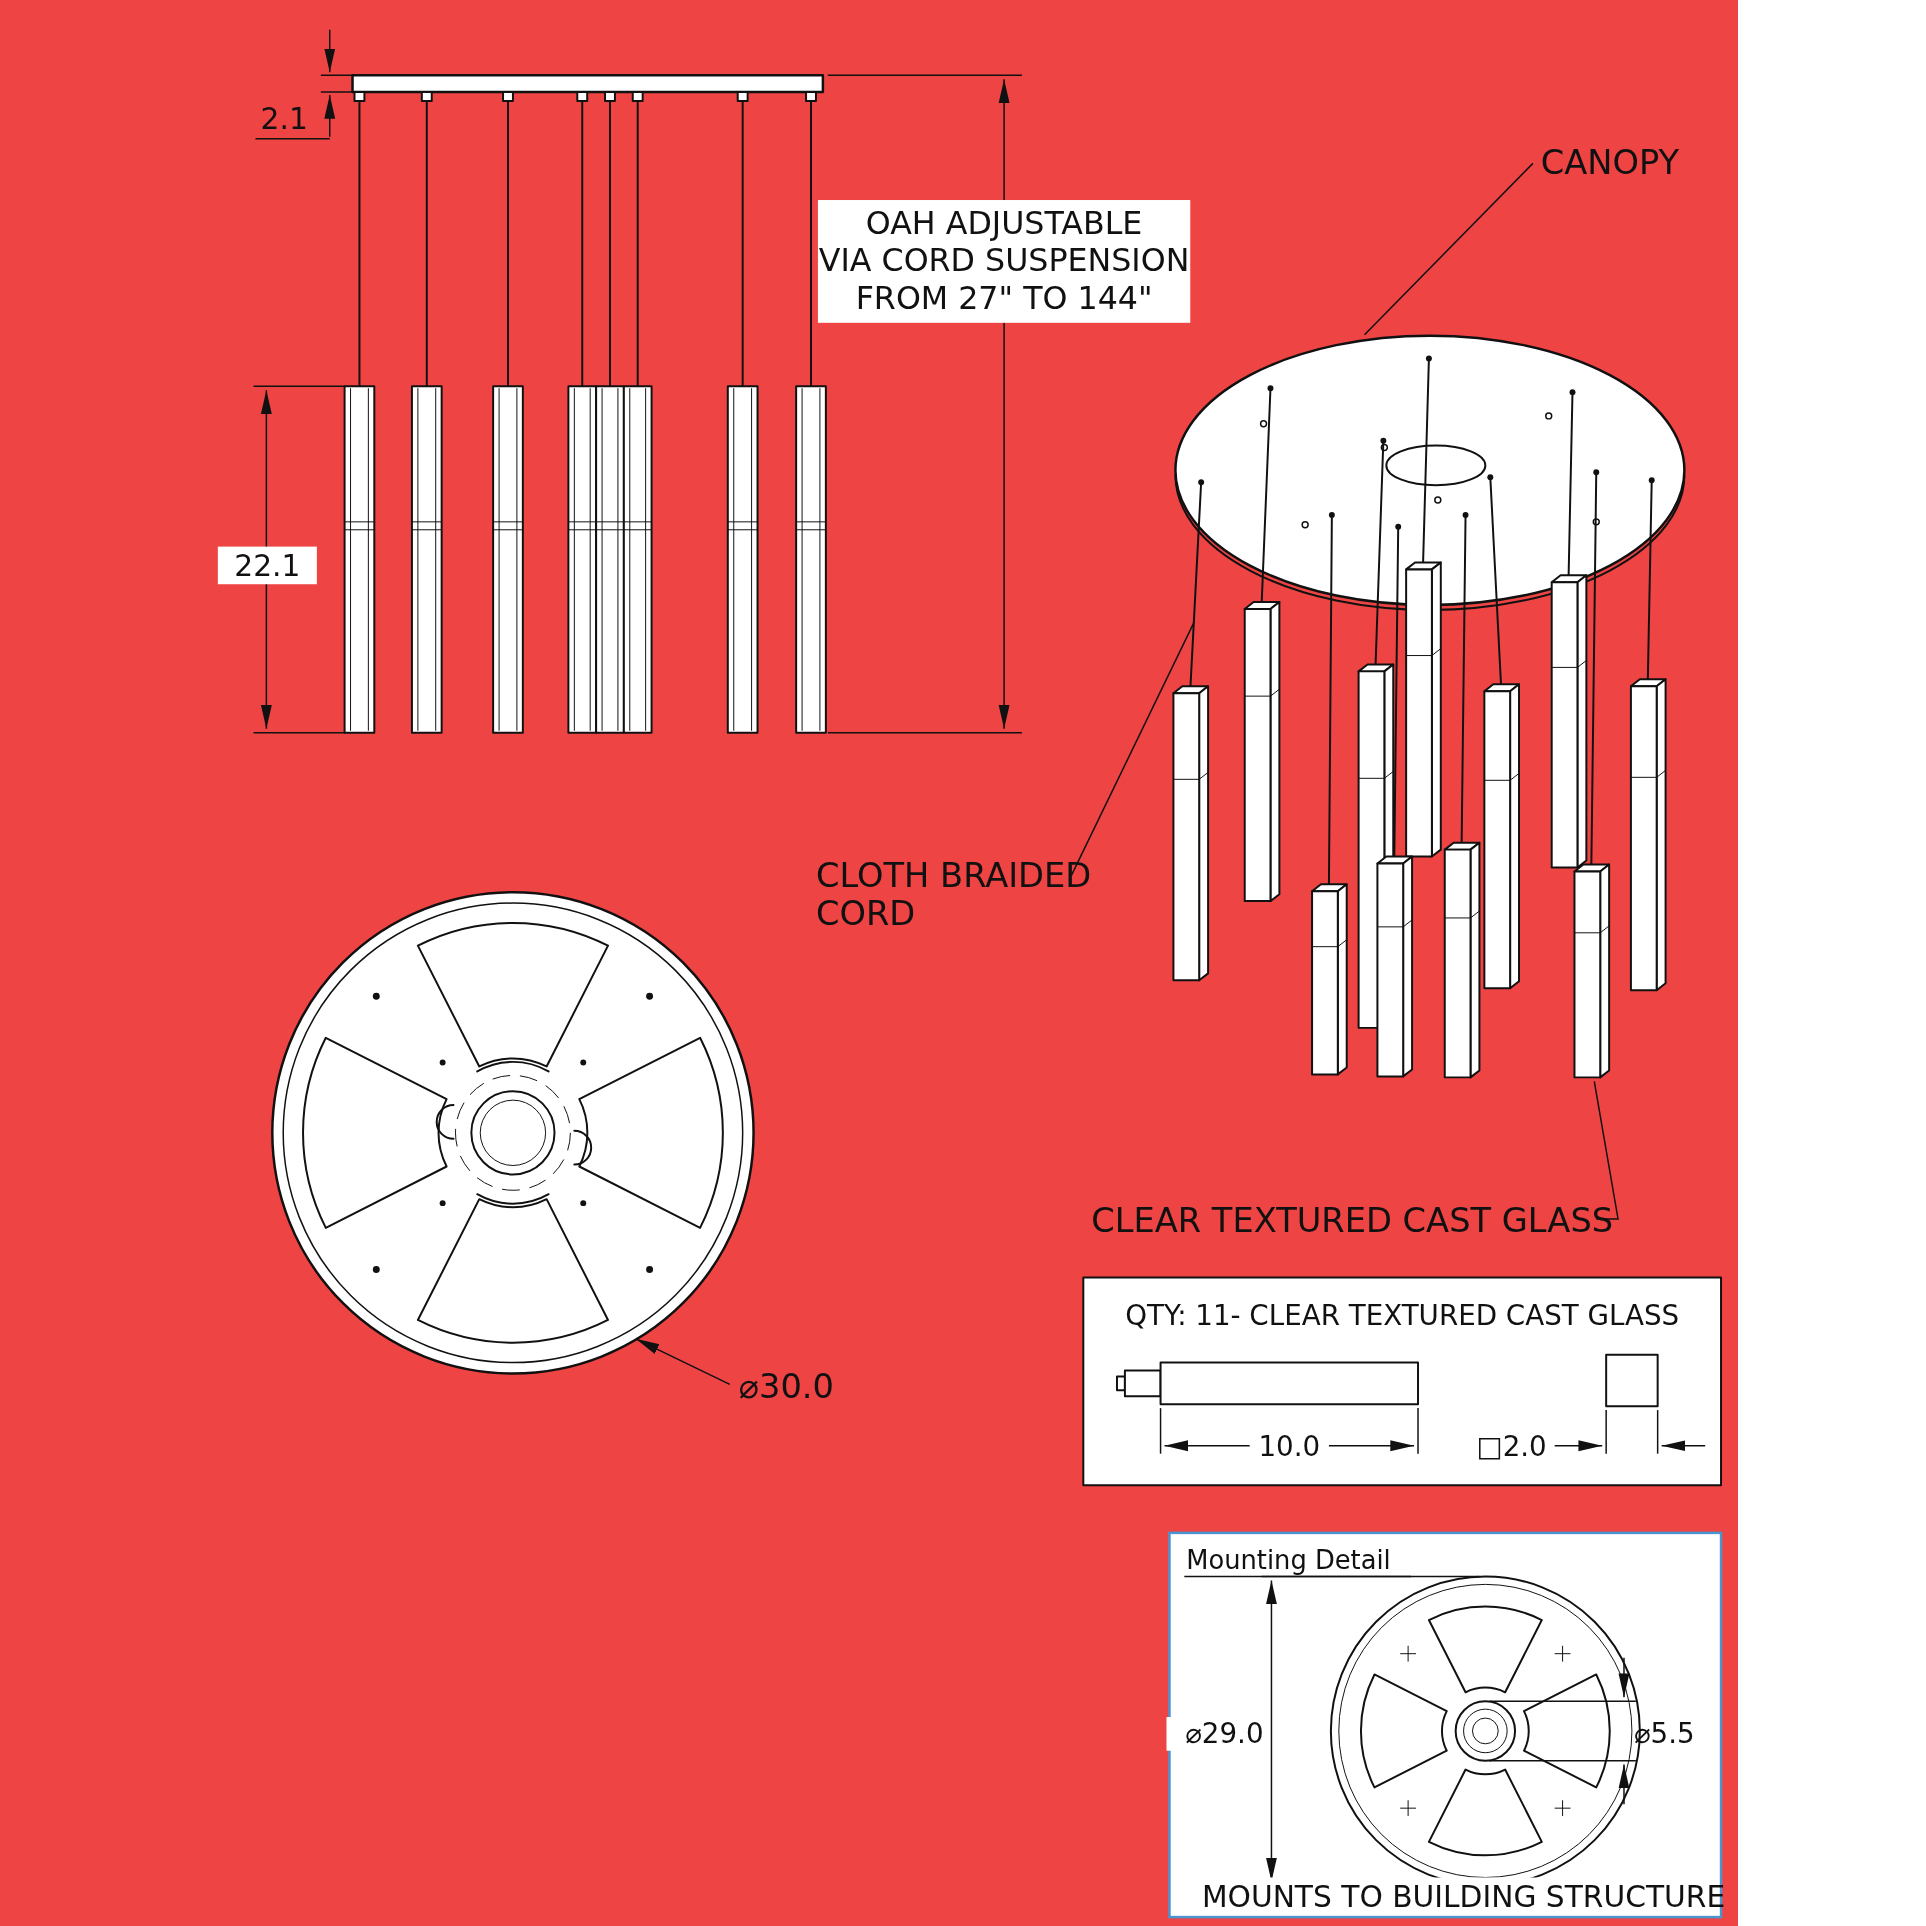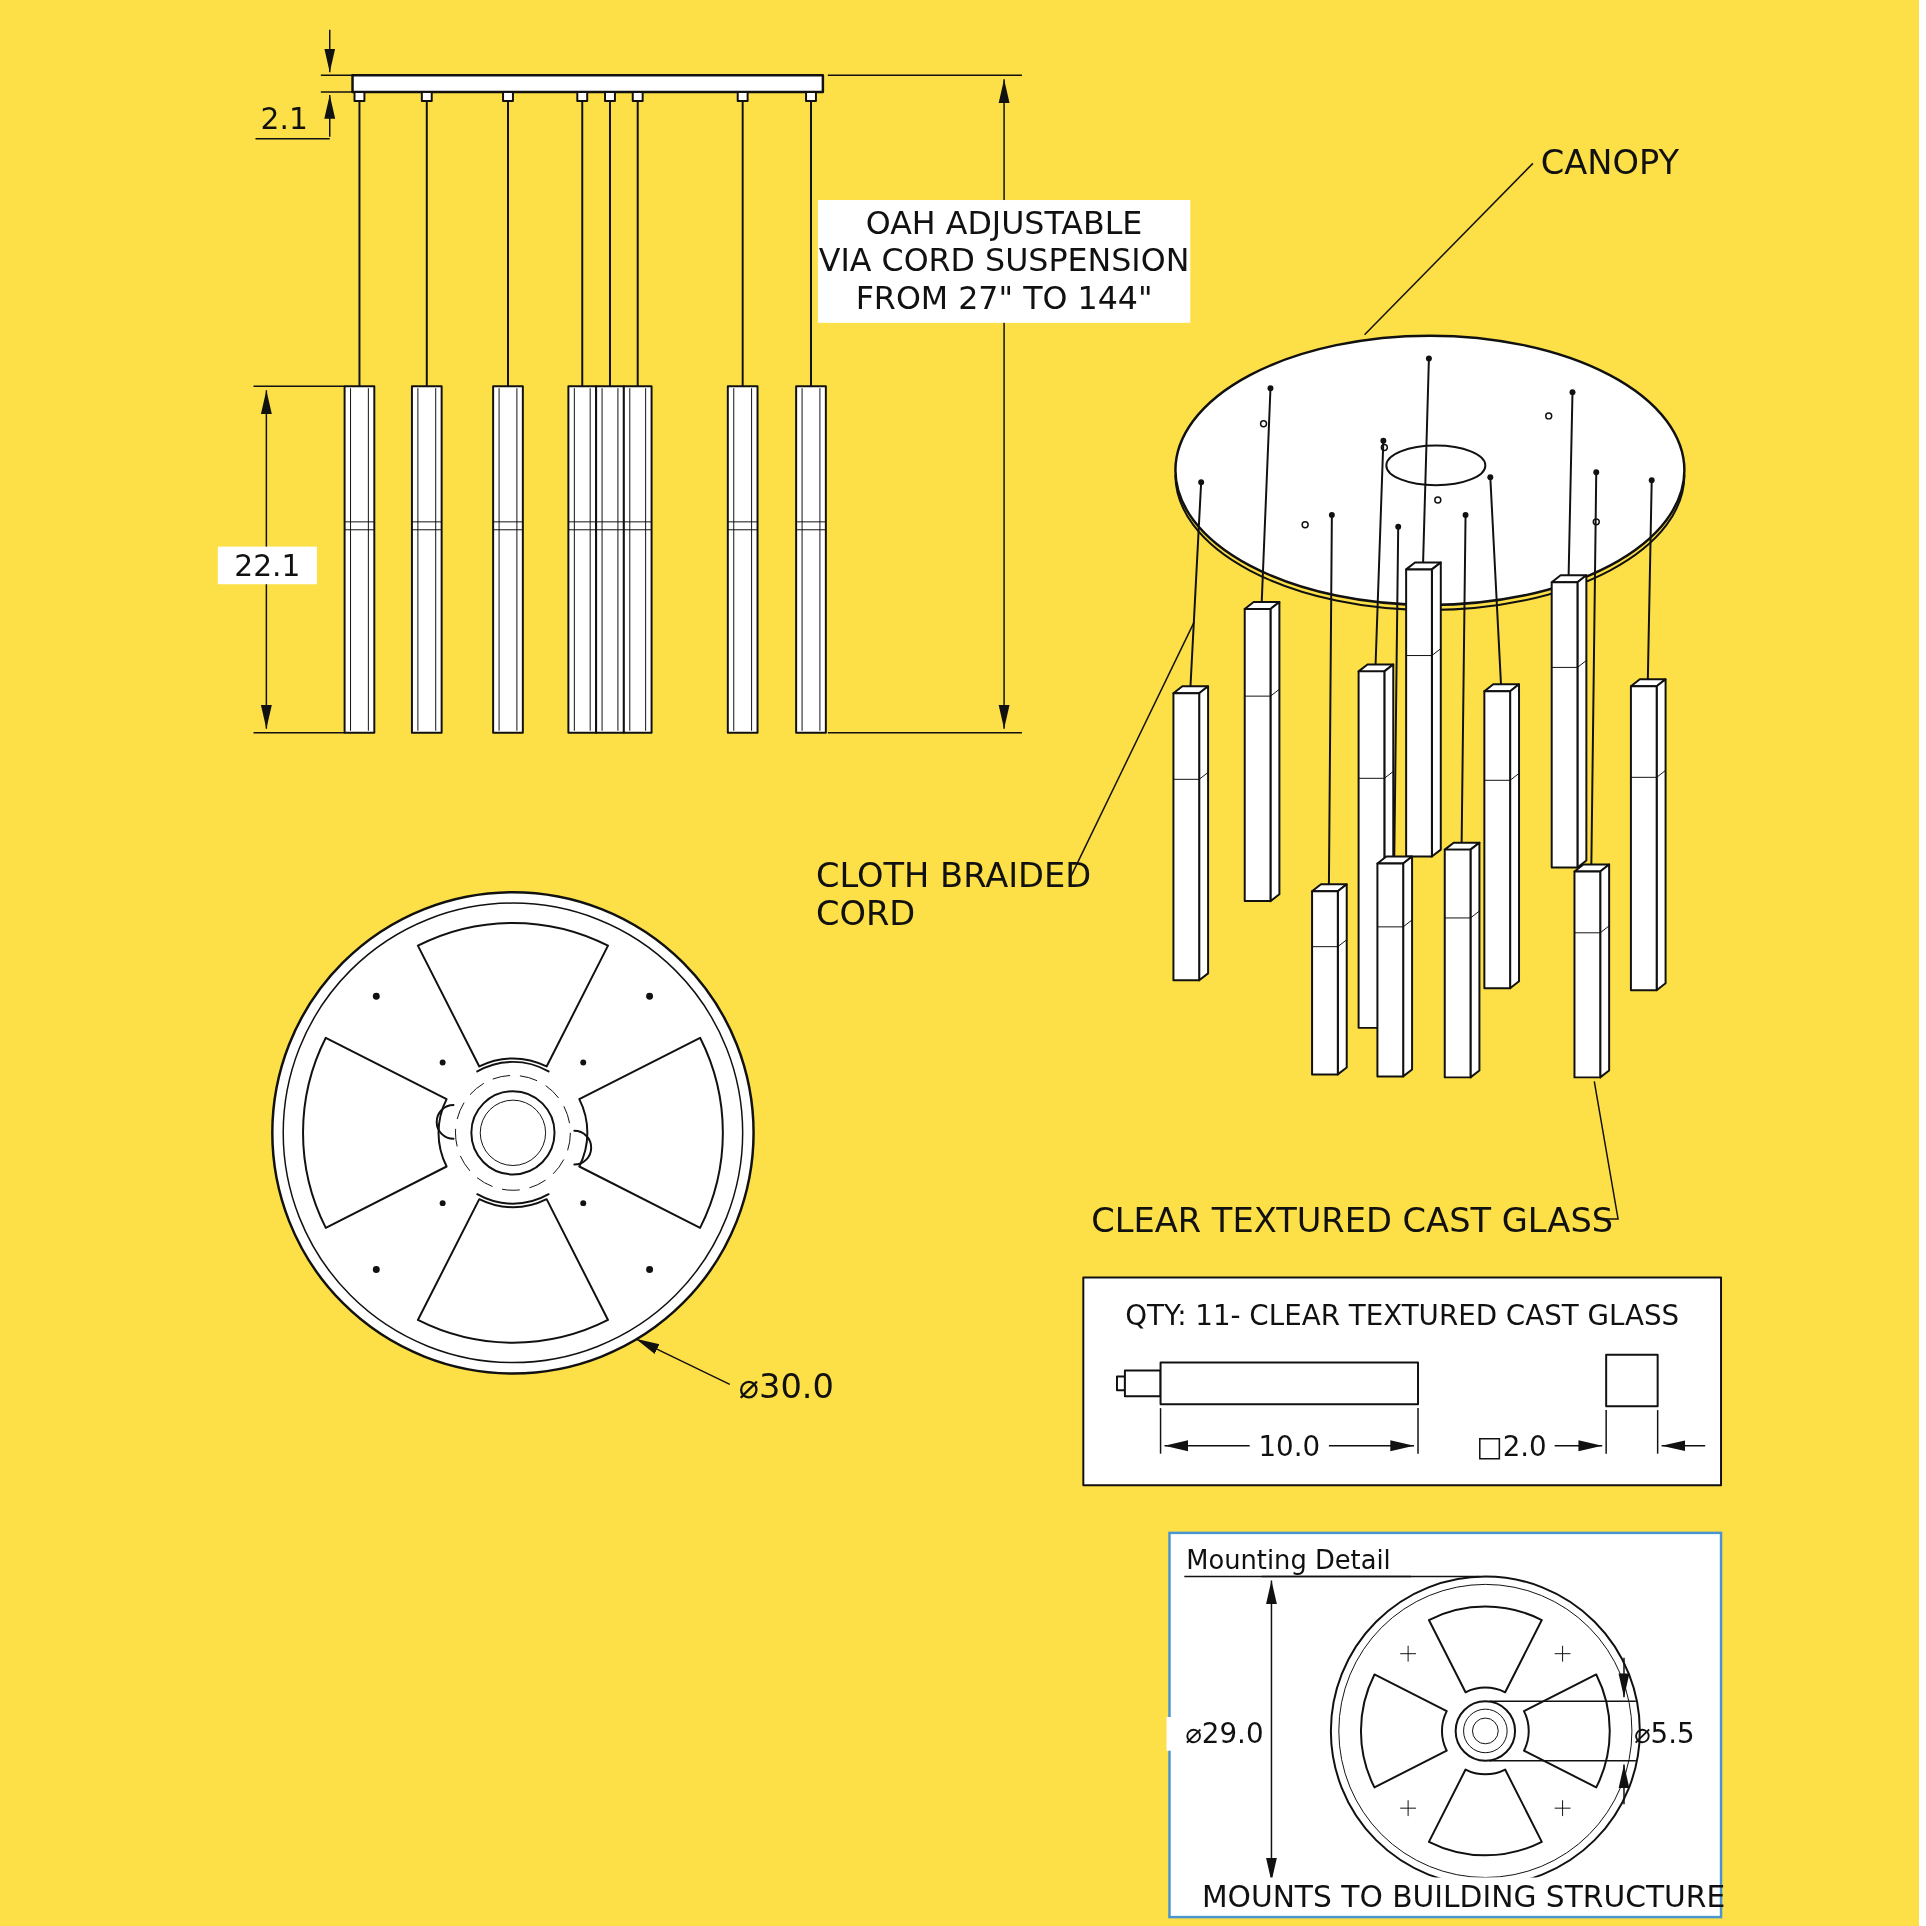--- a/index.html
+++ b/index.html
@@ -1,16 +1,16 @@
 <!DOCTYPE html>
 <html><head>
 <meta charset="utf-8">
 <style>
   html,body{margin:0;padding:0;background:#ffffff;}
-  .canvas{position:relative;width:1919px;height:1927px;background:#fde047;overflow:hidden;}
+  .canvas{position:relative;width:1738px;height:1927px;background:#ef4444;overflow:hidden;}
   svg{position:absolute;left:0;top:0;}
   svg text{font-family:"DejaVu Sans",sans-serif;fill:#111;}
   .ln{stroke:#111;stroke-width:2;fill:none;stroke-linecap:round;stroke-linejoin:round;}
   .ln15{stroke:#111;stroke-width:1.5;fill:none;}
   .ln1{stroke:#111;stroke-width:1;fill:none;}
   .fw{fill:#fff;stroke:#111;stroke-width:2;stroke-linejoin:round;}
   .fw25{fill:#fff;stroke:#111;stroke-width:2.5;stroke-linejoin:round;}
   .dim{stroke:#111;stroke-width:1.5;fill:none;}
   .dot{fill:#111;stroke:none;}
   .hole{fill:none;stroke:#111;stroke-width:1.5;}

